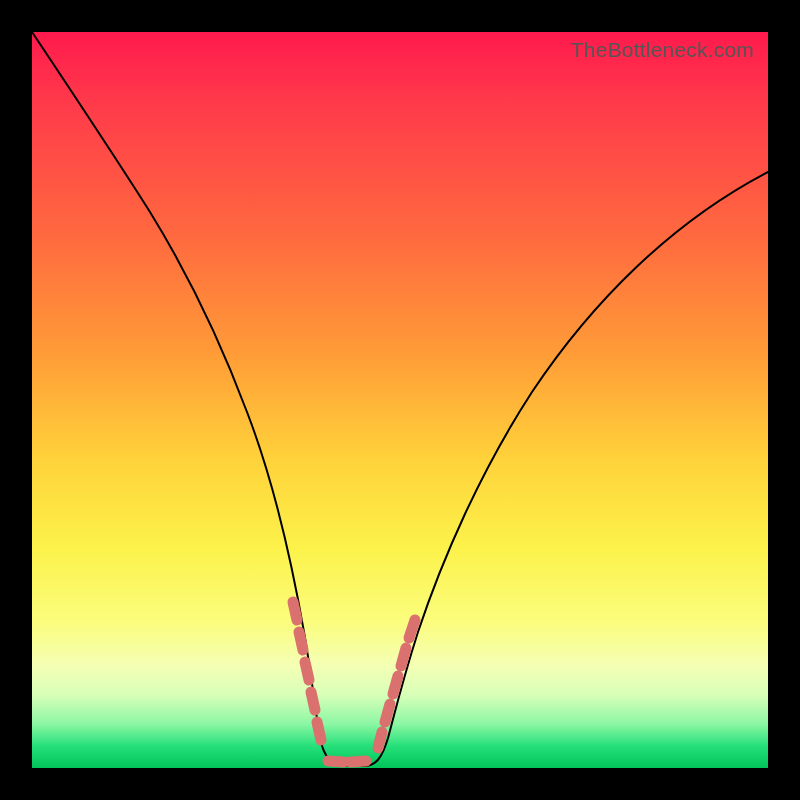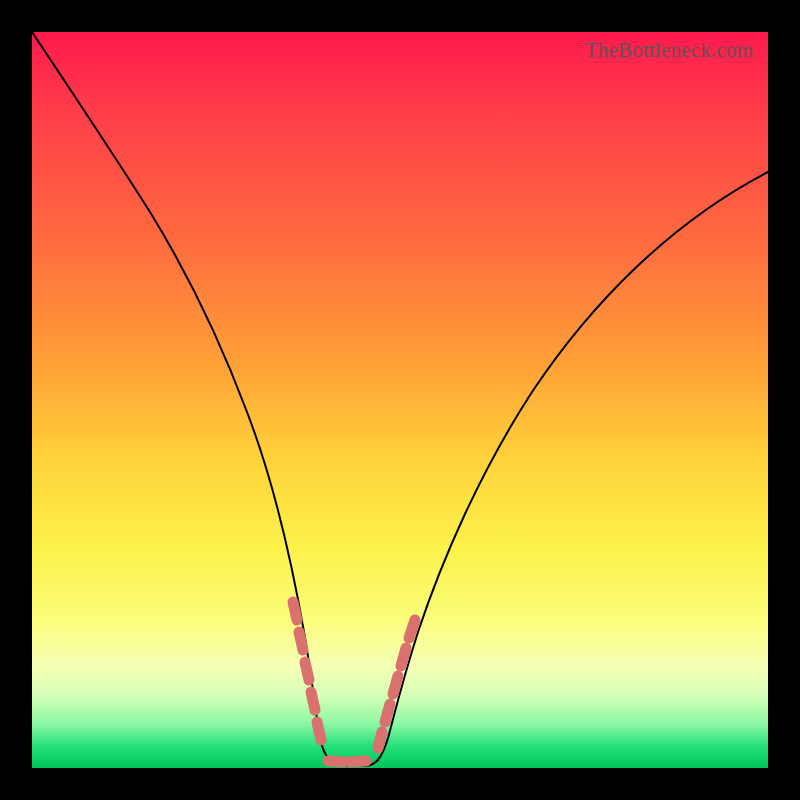--- a/index.html
+++ b/index.html
@@ -42,21 +42,20 @@
   }
   .watermark {
     position: absolute;
     top: 6px;
     right: 14px;
     color: #555;
     font-size: 21px;
     font-weight: 400;
     letter-spacing: 0.2px;
     user-select: none;
-    font-family: Liberation Serif, serif;
   }
   svg.curve {
     position: absolute;
     left: 0;
     top: 0;
     width: 736px;
     height: 736px;
   }
   .curve path.main {
     fill: none;

